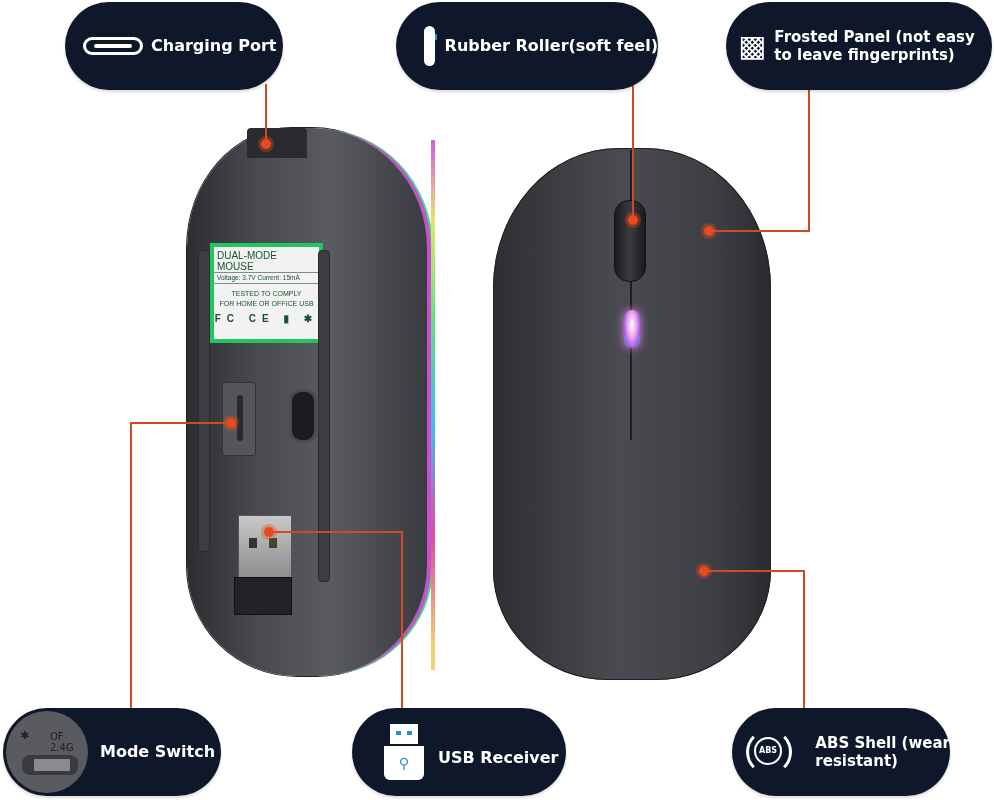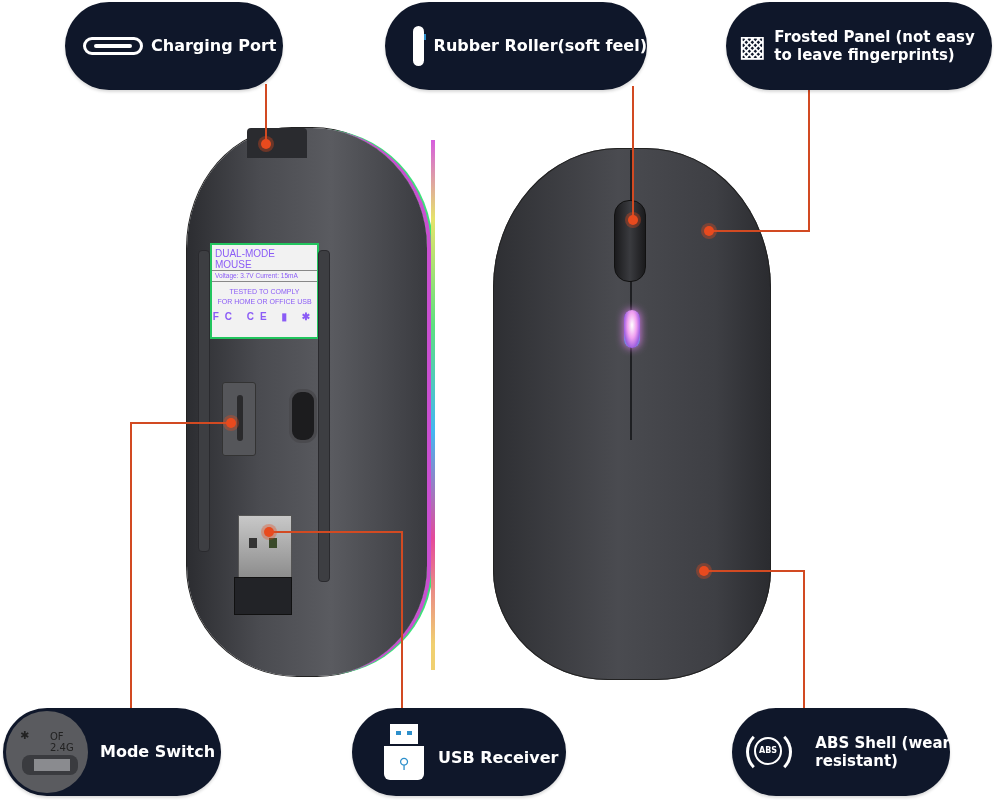--- a/index.html
+++ b/index.html
@@ -4,21 +4,21 @@
   <style>
     html, body { margin:0; padding:0; }
     body { width:994px; height:800px; background:#ffffff; position:relative; overflow:hidden; font-family:"DejaVu Sans", sans-serif; }
     .pill { position:absolute; background:#0f172a; border-radius:50px; color:#fff; display:flex; align-items:center; box-shadow:0 2px 3px rgba(0,0,0,0.15); }
     .pill .lbl { font-weight:bold; font-size:16px; line-height:18px; white-space:nowrap; }
     .line { position:absolute; background:#d24a22; }
     .dot { position:absolute; width:10px; height:10px; border-radius:50%; background:#e84a1e; box-shadow:0 0 0 3px rgba(232,74,30,0.35); }
     .mouse-under { position:absolute; left:187px; top:128px; width:240px; height:548px; border-radius:105px 115px 110px 110px / 120px 120px 110px 110px; background:linear-gradient(90deg,#2c2d31 0%,#4a4b50 30%,#5a5b60 60%,#3a3b40 100%); box-shadow: 5px 0 0 -1px #c94fd0, 7px 0 0 -1px #3ee07a, 0 0 0 1px #222; }
     .rgb { position:absolute; left:395px; top:140px; width:36px; height:530px; border-radius:0 110px 110px 0 / 0 130px 120px 0; border-right:4px solid; border-image:linear-gradient(180deg,#d65be0,#e6e36a 15%,#5ee07f 35%,#44b7f0 55%,#e44a9a 75%,#f0d070 95%) 1; }
     .port { position:absolute; left:247px; top:128px; width:60px; height:30px; background:#2a2b2f; border-radius:4px 4px 0 0; }
-    .label-card { position:absolute; left:210px; top:243px; width:105px; height:92px; background:#f2f2f2; border:2px solid #22c55e; font-family:"Liberation Sans", sans-serif; color:#8b5cf6; }
+    .label-card { position:absolute; left:210px; top:243px; width:105px; height:92px; background:#f2f2f2; border:4px solid #22c55e; font-family:"Liberation Sans", sans-serif; color:#14532d; }
     .label-card .t1 { font-size:10px; padding:3px 3px 0; border-bottom:1px solid #888; }
     .label-card .t2 { font-size:6.5px; padding:1px 3px 2px; border-bottom:1px solid #888; }
     .label-card .t3 { font-size:7px; text-align:center; padding-top:5px; line-height:10px; }
     .label-card .icons { font-size:10px; text-align:center; padding-top:4px; letter-spacing:6px; font-weight:bold; }
     .switch-box { position:absolute; left:222px; top:382px; width:32px; height:72px; background:#55565a; border:1px solid #333; border-radius:3px; }
     .oval-hole { position:absolute; left:289px; top:389px; width:22px; height:48px; background:#1c1c1e; border-radius:12px; border:3px solid #4a4a4e; }
     .slot { position:absolute; width:10px; background:#3d3e42; border:1px solid #2a2a2e; border-radius:4px; }
     .usb { position:absolute; left:238px; top:515px; width:52px; height:62px; background:linear-gradient(180deg,#c8c8c8,#8c8c8c); border:1px solid #555; }
     .usb-cap { position:absolute; left:234px; top:577px; width:56px; height:36px; background:#222327; border:1px solid #111; }
     .mouse-top { position:absolute; left:493px; top:148px; width:278px; height:532px; border-radius:125px 125px 115px 115px / 140px 140px 110px 110px; background:linear-gradient(90deg,#2e2f33 0%,#4a4b50 45%,#3e3f44 80%,#2a2b2f 100%); box-shadow: inset 0 0 0 1px #222; }
@@ -80,21 +80,21 @@
 <div class="line" style="left:803px;top:570px;width:2px;height:140px;"></div>
 <div class="dot" style="left:699px;top:566px;"></div>
 
 <div class="pill" style="left:65px;top:2px;width:218px;height:88px;">
   <span style="margin-left:18px;width:60px;height:18px;border:3px solid #fff;border-radius:12px;box-sizing:border-box;display:inline-block;position:relative;">
     <span style="position:absolute;left:8px;top:4px;width:38px;height:4px;background:#fff;border-radius:2px;"></span>
   </span>
   <span class="lbl" style="margin-left:8px;">Charging Port</span>
 </div>
 
-<div class="pill" style="left:385px;top:2px;width:262px;height:88px;">
+<div class="pill" style="left:396px;top:2px;width:262px;height:88px;">
   <span style="margin-left:28px;width:24px;height:40px;background:#fff;border-radius:12px;display:inline-block;position:relative;">
     <span style="position:absolute;left:11px;top:8px;width:2px;height:6px;background:#2d8fcb;"></span>
   </span>
   <span class="lbl" style="margin-left:10px;">Rubber Roller(soft feel)</span>
 </div>
 
 <div class="pill" style="left:726px;top:2px;width:266px;height:88px;">
   <span style="margin-left:12px;font-size:30px;line-height:30px;">▩</span>
   <span class="lbl" style="margin-left:8px;font-size:15px;">
     <div>Frosted Panel (not easy</div>

